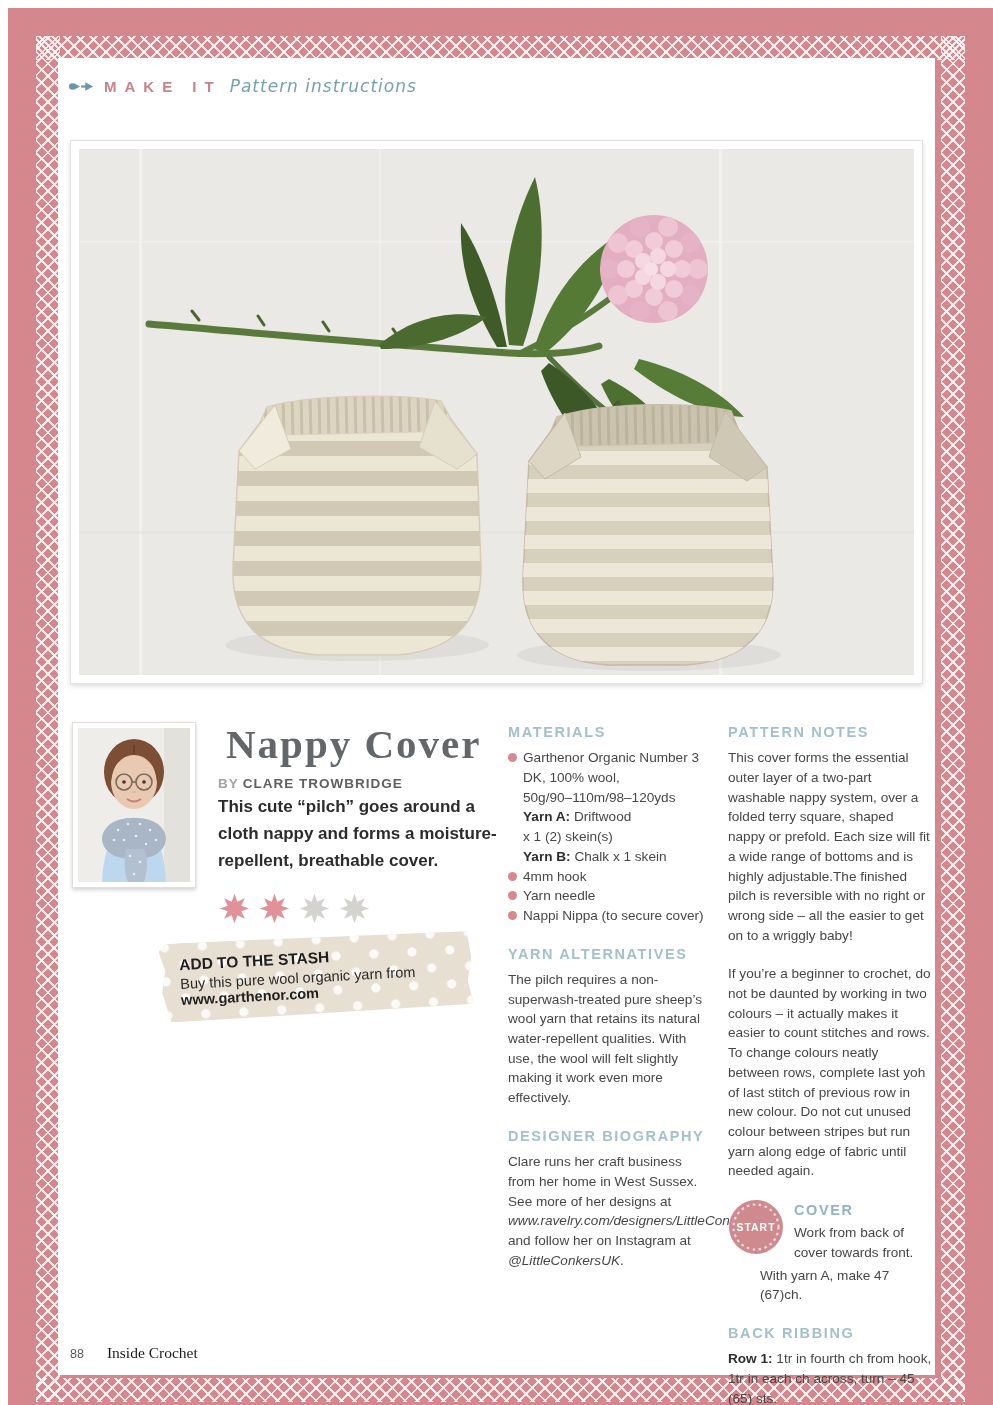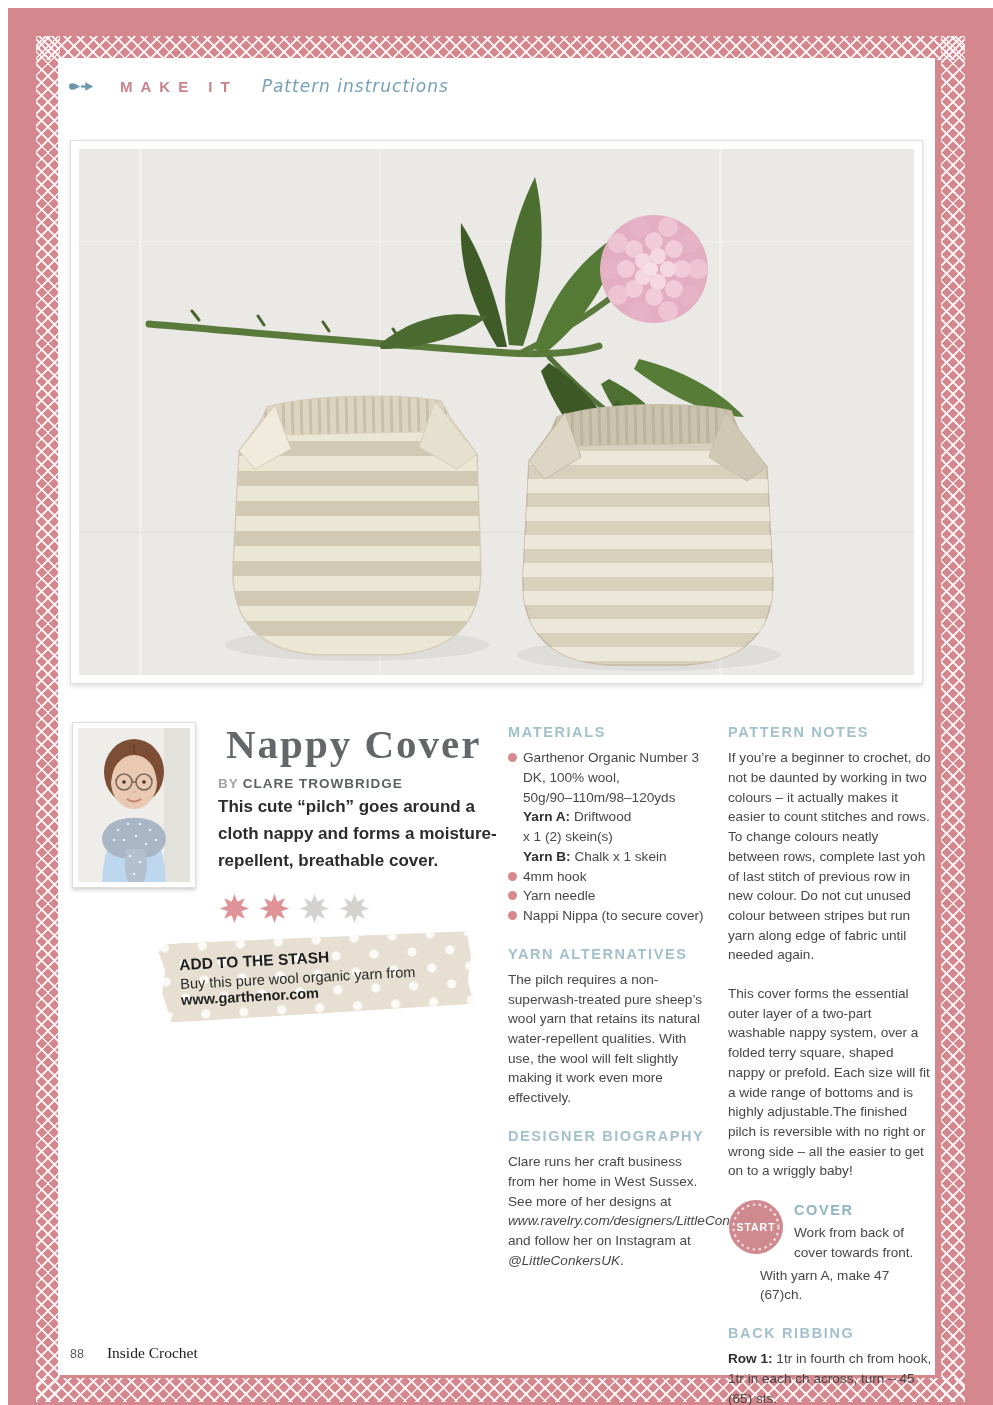--- a/index.html
+++ b/index.html
@@ -16,21 +16,21 @@
       repeating-linear-gradient(-45deg, rgba(255,244,245,.9) 0 2px, rgba(255,255,255,0) 2px 9px);
   }
   .lace.top    { left:28px; right:28px; top:28px;   height:24px; }
   .lace.bottom { left:28px; right:28px; bottom:3px; height:24px; }
   .lace.left   { top:28px; bottom:3px;  left:28px;  width:24px;  }
   .lace.right  { top:28px; bottom:3px;  right:28px; width:24px;  }
 
   .content { position:absolute; left:58px; top:58px; width:877px; height:1317px; background:#ffffff; }
 
   
-  .mag-header { position:absolute; left:10px; top:18px; display:flex; align-items:center; gap:24px; }
+  .mag-header { position:absolute; left:10px; top:18px; display:flex; align-items:center; gap:8px; }
   .make-it { color:#c9838a; font-size:15px; letter-spacing:8px; font-weight:bold; }
   .script-sub { color:#74a0b8; font-size:17px; font-style:italic; font-family:"DejaVu Sans", sans-serif; letter-spacing:1px; }
 
   
   .hero-card { position:absolute; left:12px; top:82px; width:853px; height:544px; background:#ffffff;
                border:1px solid #e3e1de; box-shadow:0 2px 5px rgba(0,0,0,.14); padding:8px; }
   .hero-card svg { display:block; }
 
   
   .author-card { position:absolute; left:14px; top:664px; width:124px; height:166px; background:#ffffff;
@@ -311,22 +311,22 @@
 
       <div class="section">
         <h3 class="sec-heading">DESIGNER BIOGRAPHY</h3>
         <div class="para"><span>Clare runs her craft business from her home in West Sussex. See more of her designs at </span><span class="it">www.ravelry.com/designers/LittleConkersUK</span><span> and follow her on Instagram at </span><span class="it">@LittleConkersUK</span><span>.</span></div>
       </div>
     </div>
 
     <div class="col col-right">
       <div class="section">
         <h3 class="sec-heading">PATTERN NOTES</h3>
+        <div class="para">This cover forms the essential outer layer of a two-part washable nappy system, over a folded terry square, shaped nappy or prefold. Each size will fit a wide range of bottoms and is highly adjustable.The finished pilch is reversible with no right or wrong side – all the easier to get on to a wriggly baby!</div>
         <div class="para">If you’re a beginner to crochet, do not be daunted by working in two colours – it actually makes it easier to count stitches and rows. To change colours neatly between rows, complete last yoh of last stitch of previous row in new colour. Do not cut unused colour between stripes but run yarn along edge of fabric until needed again.</div>
-        <div class="para">This cover forms the essential outer layer of a two-part washable nappy system, over a folded terry square, shaped nappy or prefold. Each size will fit a wide range of bottoms and is highly adjustable.The finished pilch is reversible with no right or wrong side – all the easier to get on to a wriggly baby!</div>
       </div>
 
       <div class="section">
         <div class="cover-head">
           <svg class="start-badge" viewBox="0 0 56 56">
             <circle cx="28" cy="28" r="27" fill="#cf8a90"></circle>
             <circle cx="28" cy="28" r="22.5" fill="none" stroke="#f3dadc" stroke-width="2.2" stroke-dasharray="2.6 3.4"></circle>
             <text x="28" y="32" text-anchor="middle" font-family="Liberation Sans, sans-serif" font-size="10.5" font-weight="bold" fill="#ffffff" letter-spacing="1">START</text>
           </svg>
           <div class="cover-right">

